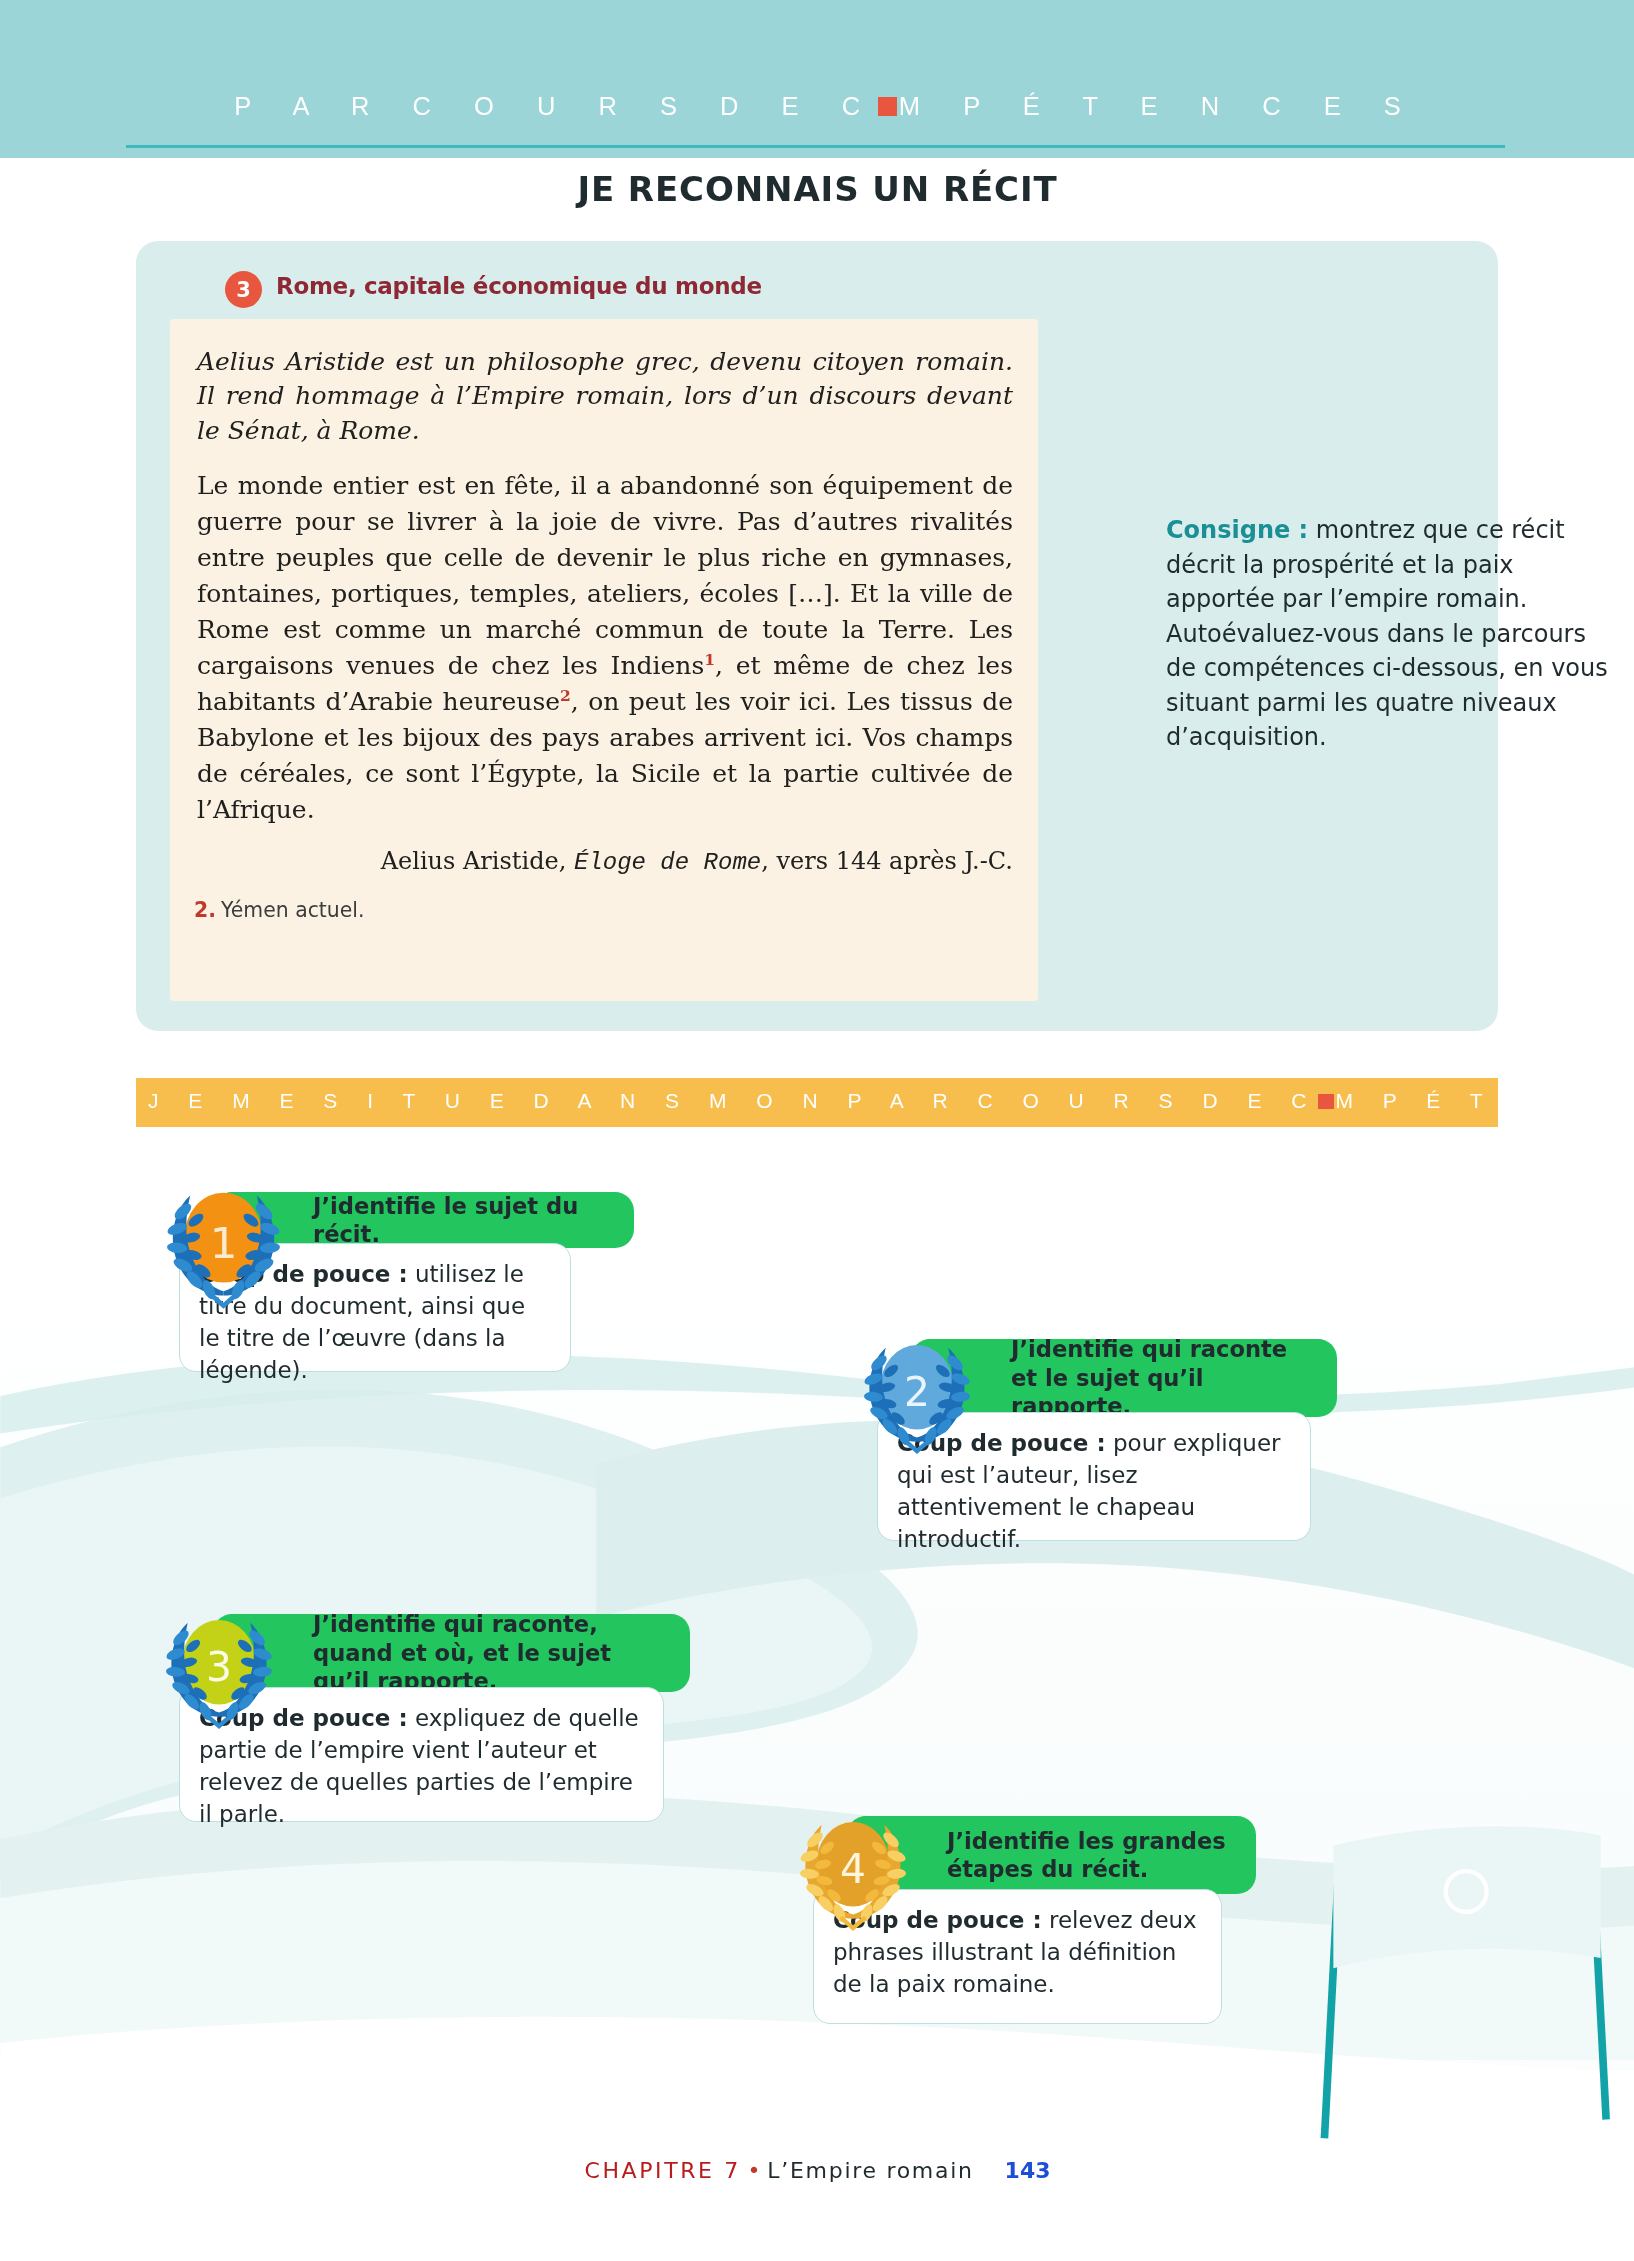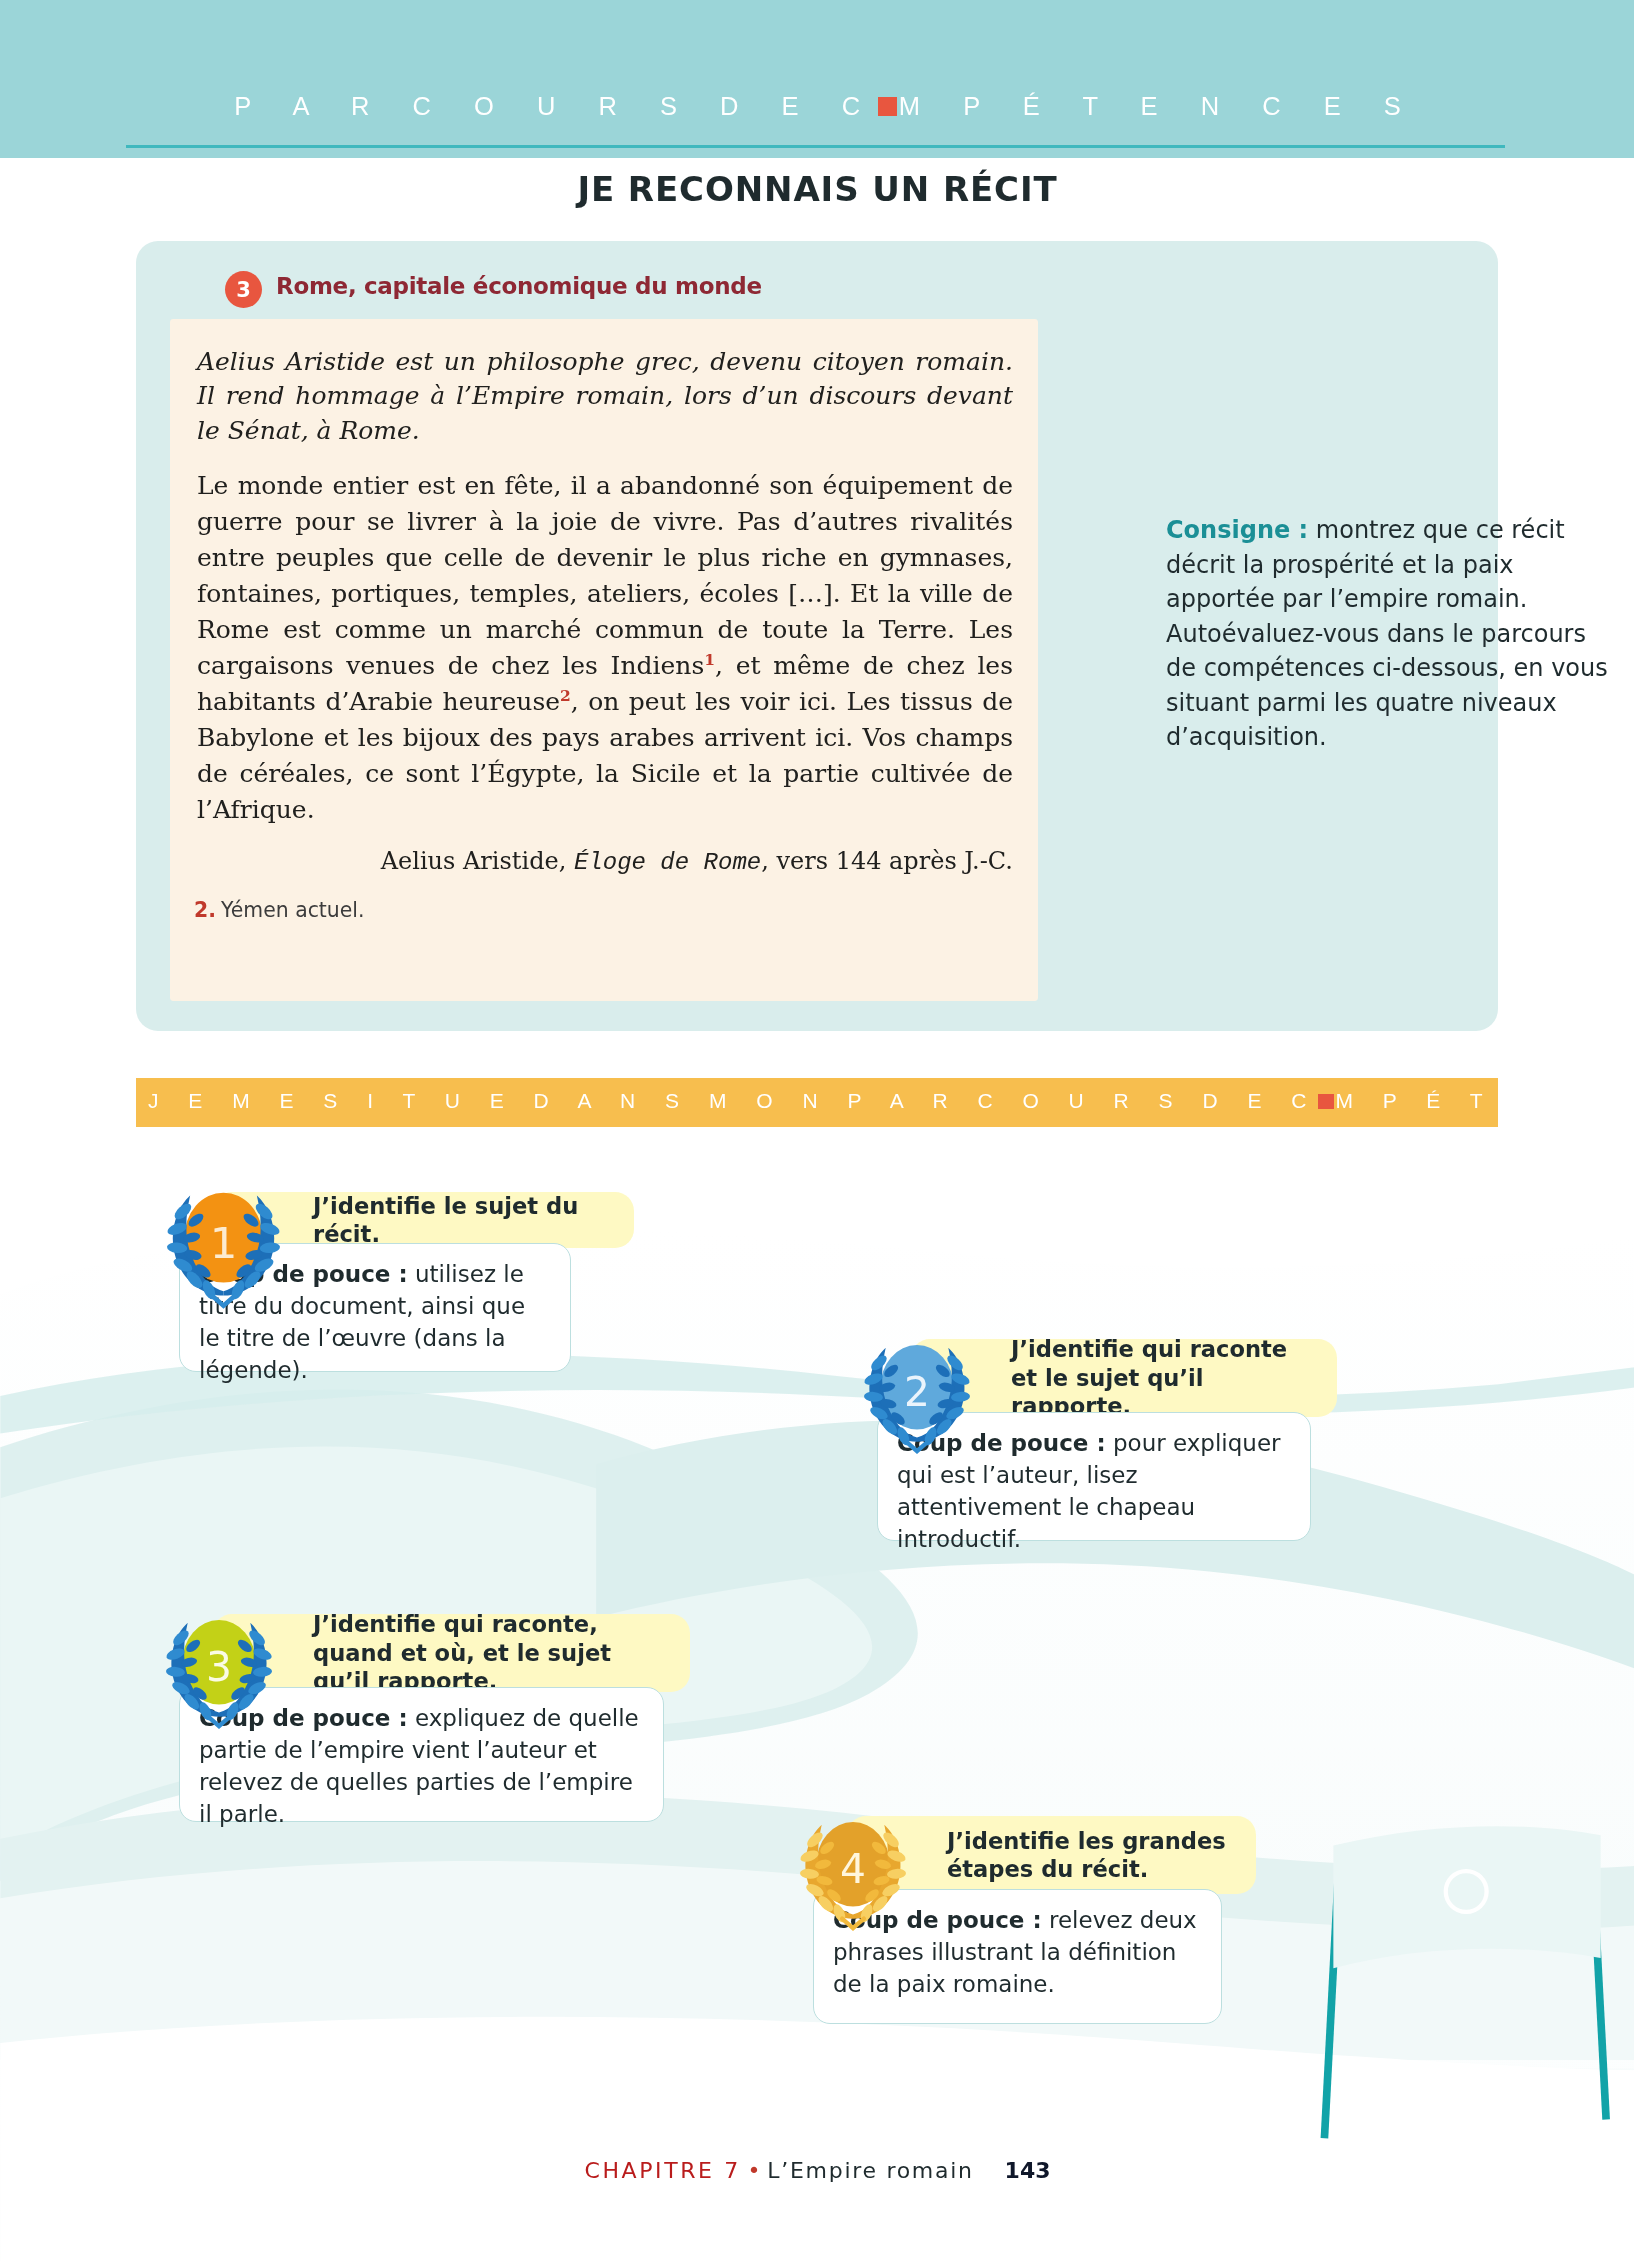--- a/index.html
+++ b/index.html
@@ -109,21 +109,21 @@
     color:#ffffff;font-size:21px;font-weight:400;
     letter-spacing:12px;text-indent:12px;
     font-family:"Liberation Sans", sans-serif;white-space:nowrap;
   }
   .orange-band-title .red-sq{width:15.3px;height:15.3px;vertical-align:-0.9px;}
 
   
   .card{position:absolute;}
   .card .headrow{
     position:absolute;left:0;top:0;
-    background:#fef9c3;border-radius:19px;
+    background:#22c55e;border-radius:19px;
     display:flex;align-items:center;
   }
   .card .head-text{
     font-family:"DejaVu Sans", sans-serif;font-weight:bold;
     font-size:22.6px;line-height:1.26;color:#1f2b2e;
     padding:13.6px 24px 13.6px 0;
   }
   .card .body{
     position:absolute;background:#FFFFFF;border:1.7px solid #BCDFDF;
     border-radius:17px;
@@ -134,21 +134,21 @@
   .wreath{position:absolute;z-index:5;}
 
   
   .footer{
     position:absolute;left:0;top:2158px;width:1635px;text-align:center;
     font-family:"DejaVu Sans", sans-serif;font-size:22px;
   }
   .footer .chap{color:#b91c1c;letter-spacing:2.6px;}
   .footer .dot{color:#C0392B;margin:0 6.8px;}
   .footer .sub{color:#1f2b2e;letter-spacing:1.7px;}
-  .footer .pg{color:#0f172a;font-weight:bold;margin-left:31px;letter-spacing:0;}
+  .footer .pg{color:#1d4ed8;font-weight:bold;margin-left:31px;letter-spacing:0;}
 </style>
 </head>
 <body>
 
 <div class="bg-layer">
   <svg width="1635" height="2261" viewBox="0 0 1920 2656" xmlns="http://www.w3.org/2000/svg">
     <defs>
       <linearGradient id="gsnow" x1="0" y1="0" x2="0" y2="1">
         <stop offset="0" stop-color="#ffffff"></stop>
         <stop offset="1" stop-color="#f6fbfb"></stop>

